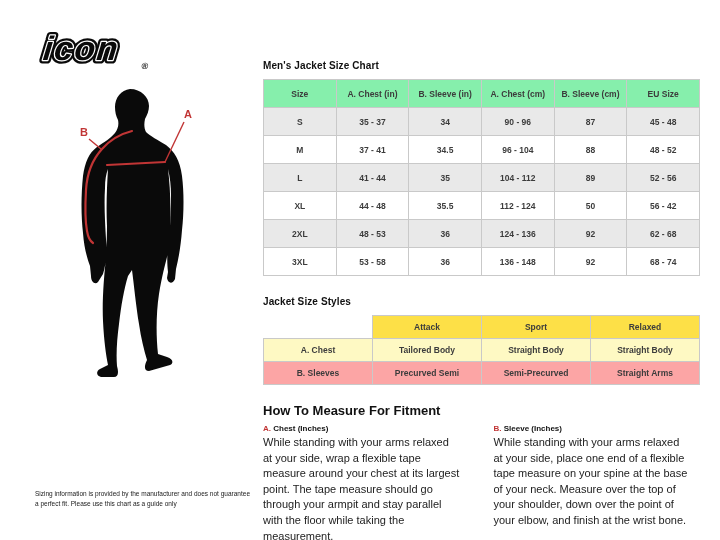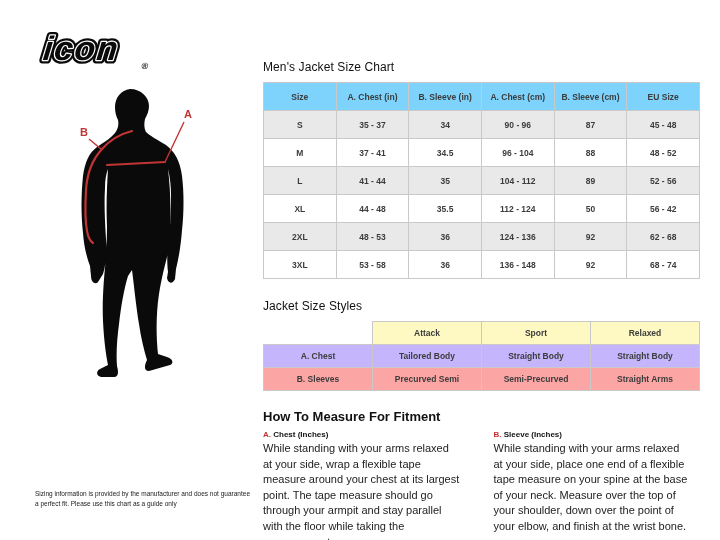--- a/index.html
+++ b/index.html
@@ -8,34 +8,34 @@
   .page { position:relative; width:720px; height:540px; background:#fff; overflow:hidden; }
 
   
   .logo { position:absolute; left:36px; top:24px; width:120px; height:50px; }
 
   
   .figure { position:absolute; left:70px; top:85px; width:160px; height:295px; }
 
   
   .content { position:absolute; left:263px; top:60px; width:437px; }
-  .section-title { font-size:12px; font-weight:normal; color:#111; margin:0 0 8px 0; letter-spacing:0.1px; }
+  .section-title { font-size:10px; font-weight:bold; color:#111; margin:0 0 8px 0; letter-spacing:0.1px; }
   .measure-title { font-size:13px; font-weight:bold; color:#111; margin:0 0 6px 0; }
 
   table { width:100%; border-collapse:collapse; table-layout:fixed; }
   th, td { border:1px solid #c9c9c9; text-align:center; vertical-align:middle;
            font-size:8.5px; font-weight:bold; color:#3c3c3c; }
-  .size-table th { height:28px; background:#7dd3fc; }
+  .size-table th { height:28px; background:#86efac; }
   .size-table td { height:28px; background:#ffffff; }
   .size-table tr.alt td { background:#e9e9e9; }
 
   .style-chart { margin-top:20px; }
-  .style-table th { height:23px; background:#fef9c3; }
+  .style-table th { height:23px; background:#fde047; }
   .style-table td { height:23px; background:#fca5a5; }
-  .style-table tr.alt td { background:#c4b5fd;margin-top:16px; }
+  .style-table tr.alt td { background:#fef9c3;margin-top:16px; }
   .style-table .corner { border:none; background:#ffffff; }
 
   .measure { margin-top:18px; }
   .measure-cols { display:flex; gap:24px; }
   .measure-col { flex:1; }
   .measure-sub { font-size:8px; font-weight:bold; color:#111; margin-bottom:2px; }
   .red { color:#c13535; }
   .measure-text { font-size:11px; line-height:1.42; color:#222; max-width:198px; }
 
   .edition { margin-top:14px; text-align:right; font-size:7px; font-weight:bold; color:#333; padding-right:18px; }

